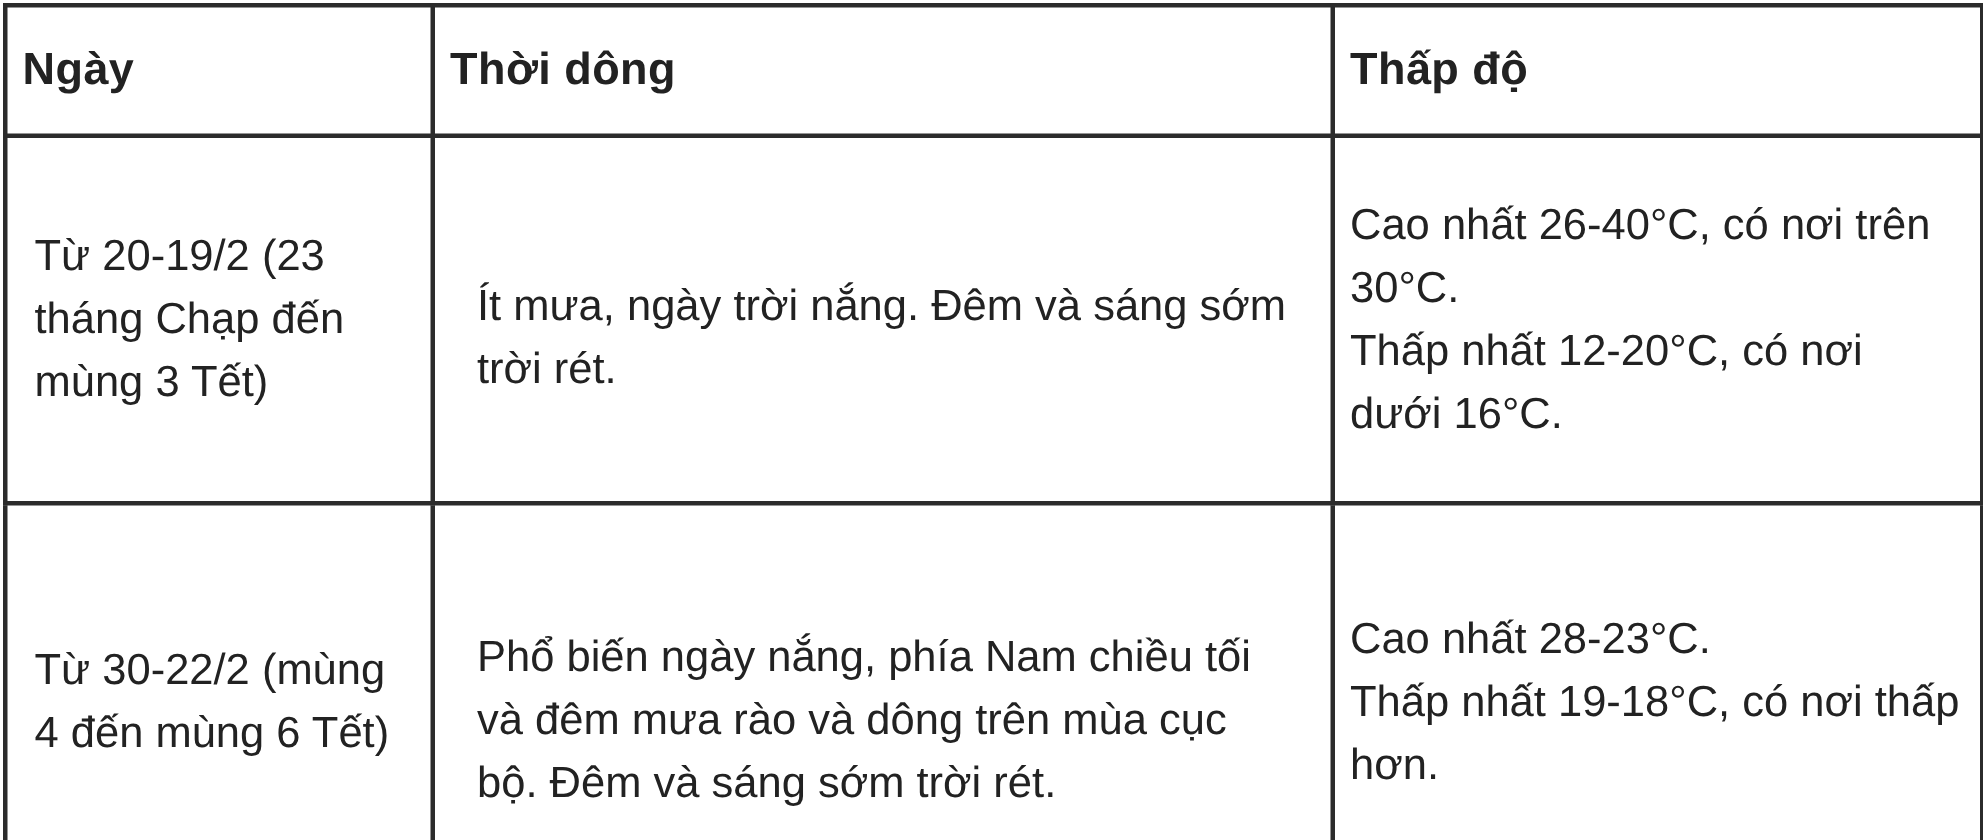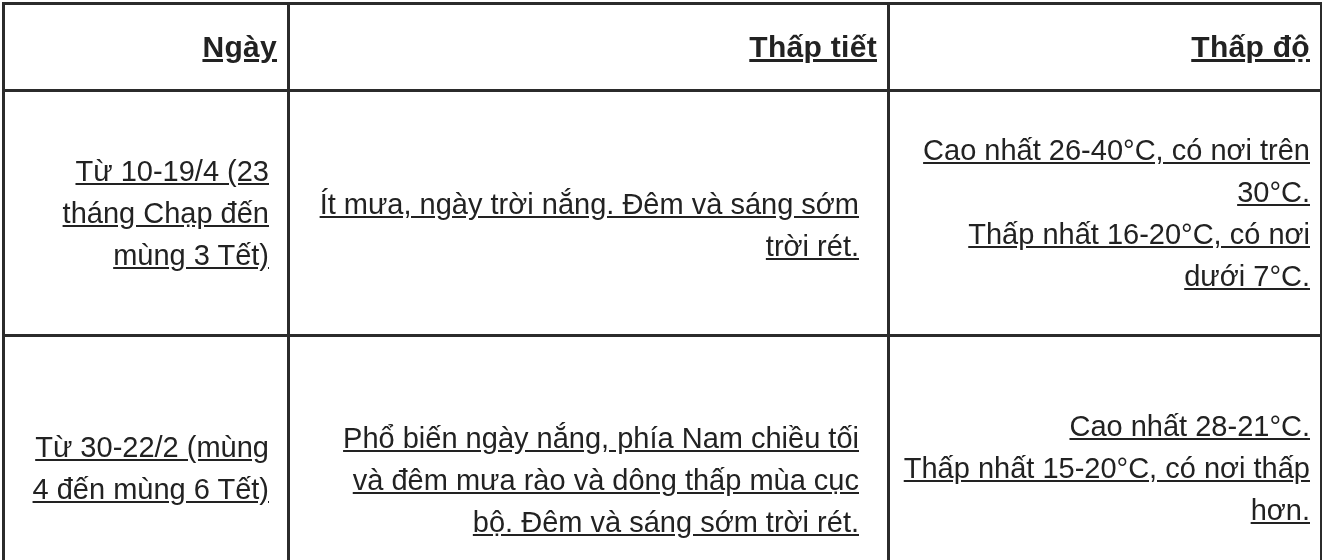--- a/index.html
+++ b/index.html
@@ -22,25 +22,24 @@
   table.weather-table {
     border-collapse: collapse;
     width: 1318px;
     height: 556px;
     margin: 2px 0 0 2px;
     table-layout: fixed;
   }
   table.weather-table th,
   table.weather-table td {
     border: 3px solid #2b2b2b;
-    text-align: right;
+    text-align: left;
     vertical-align: middle;
     padding: 6px 10px;
     line-height: 1.45;
-    text-decoration: underline;
   }
   
   col.col-day   { width: 285px; }
   col.col-wx    { width: 600px; }
   col.col-temp  { width: 433px; }
 
   thead th {
     font-size: 30px;
     font-weight: bold;
     letter-spacing: 0.3px;
@@ -70,44 +69,44 @@
 <div class="table-wrap">
   <table class="weather-table">
     <colgroup>
       <col class="col-day">
       <col class="col-wx">
       <col class="col-temp">
     </colgroup>
     <thead>
       <tr>
         <th>Ngày</th>
-        <th>Thấp tiết</th>
+        <th>Thời dông</th>
         <th>Thấp độ</th>
       </tr>
     </thead>
     <tbody>
       <tr class="row-1">
         <td class="day-cell">
-          <span class="cell-text">Từ 10-19/4 (23 tháng Chạp đến mùng 3 Tết)</span>
+          <span class="cell-text">Từ 20-19/2 (23 tháng Chạp đến mùng 3 Tết)</span>
         </td>
         <td class="wx-cell">
           <span class="cell-text">Ít mưa, ngày trời nắng. Đêm và sáng sớm trời rét.</span>
         </td>
         <td class="temp-cell">
           <span class="cell-line">Cao nhất 26-40°C, có nơi trên 30°C.</span>
-          <span class="cell-line">Thấp nhất 16-20°C, có nơi dưới 7°C.</span>
+          <span class="cell-line">Thấp nhất 12-20°C, có nơi dưới 16°C.</span>
         </td>
       </tr>
       <tr class="row-2">
         <td class="day-cell">
           <span class="cell-text">Từ 30-22/2 (mùng 4 đến mùng 6 Tết)</span>
         </td>
         <td class="wx-cell">
-          <span class="cell-text">Phổ biến ngày nắng, phía Nam chiều tối và đêm mưa rào và dông thấp mùa cục bộ. Đêm và sáng sớm trời rét.</span>
+          <span class="cell-text">Phổ biến ngày nắng, phía Nam chiều tối và đêm mưa rào và dông trên mùa cục bộ. Đêm và sáng sớm trời rét.</span>
         </td>
         <td class="temp-cell">
-          <span class="cell-line">Cao nhất 28-21°C.</span>
-          <span class="cell-line">Thấp nhất 15-20°C, có nơi thấp hơn.</span>
+          <span class="cell-line">Cao nhất 28-23°C.</span>
+          <span class="cell-line">Thấp nhất 19-18°C, có nơi thấp hơn.</span>
         </td>
       </tr>
     </tbody>
   </table>
 </div>
 
 </body></html>

